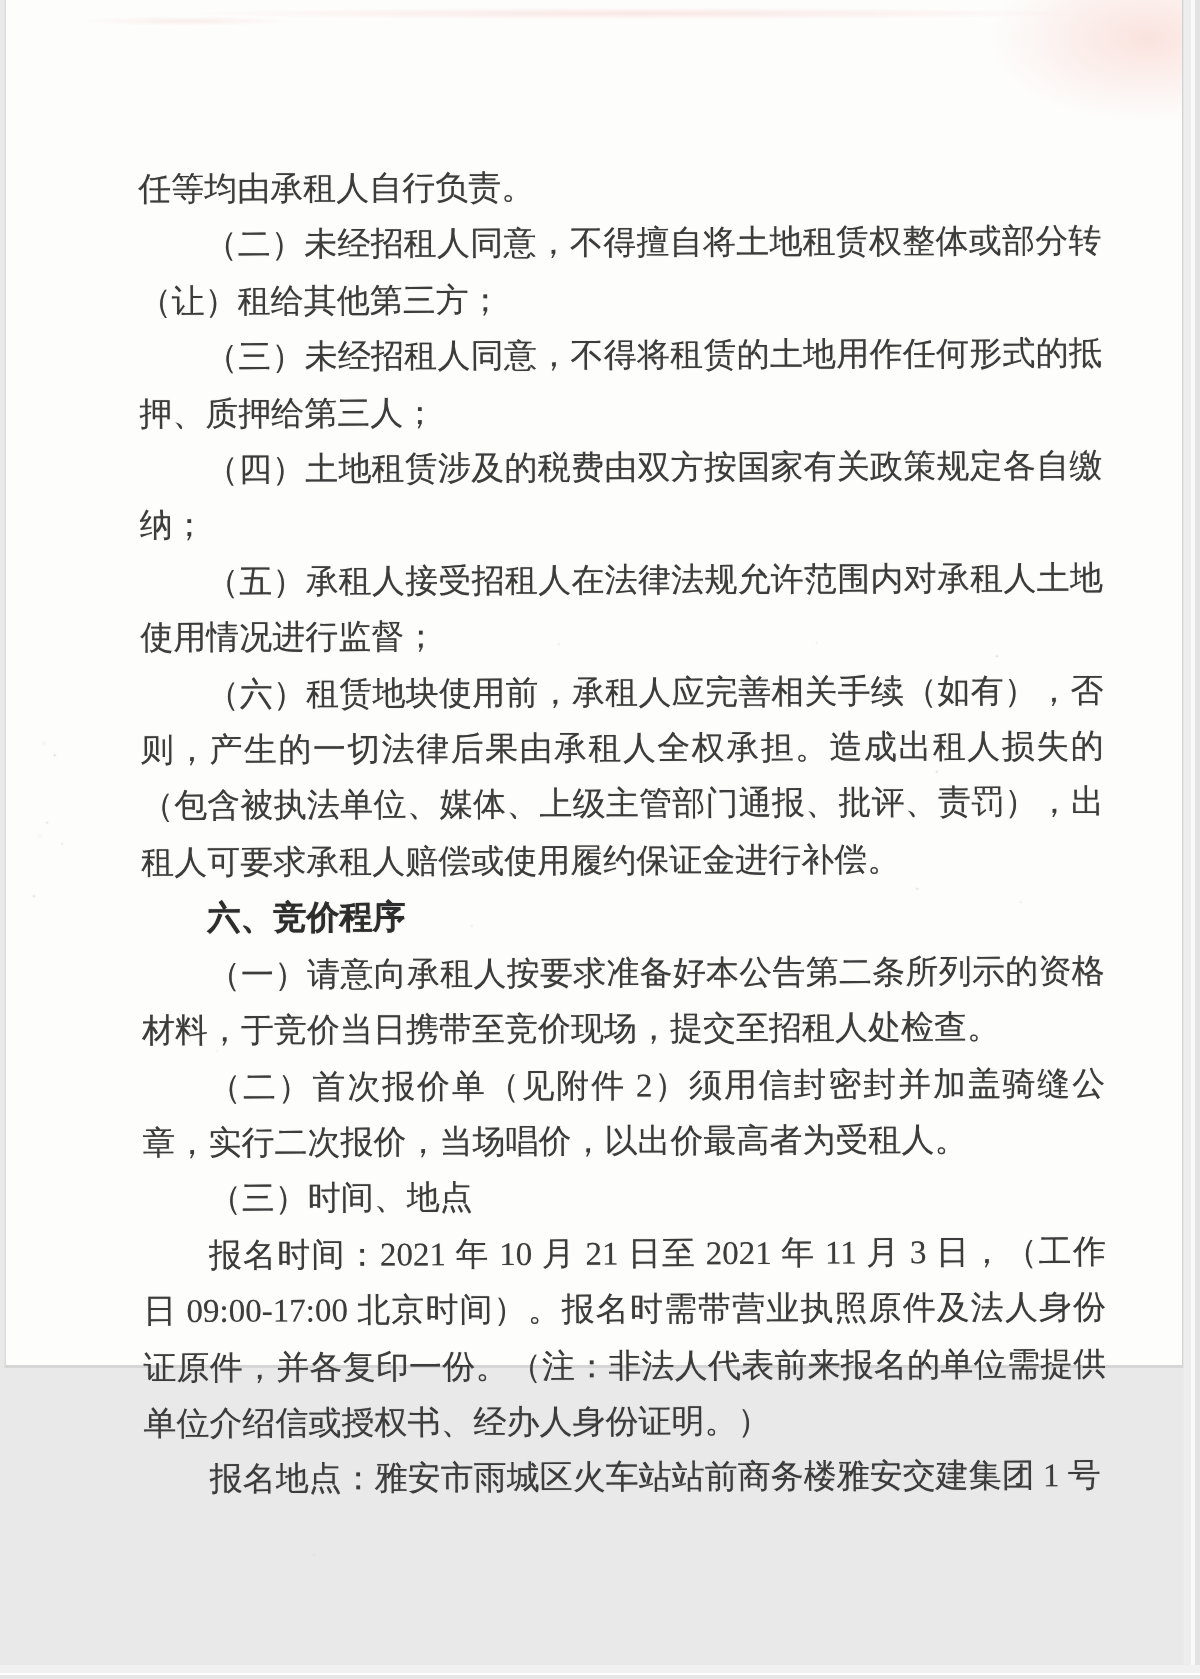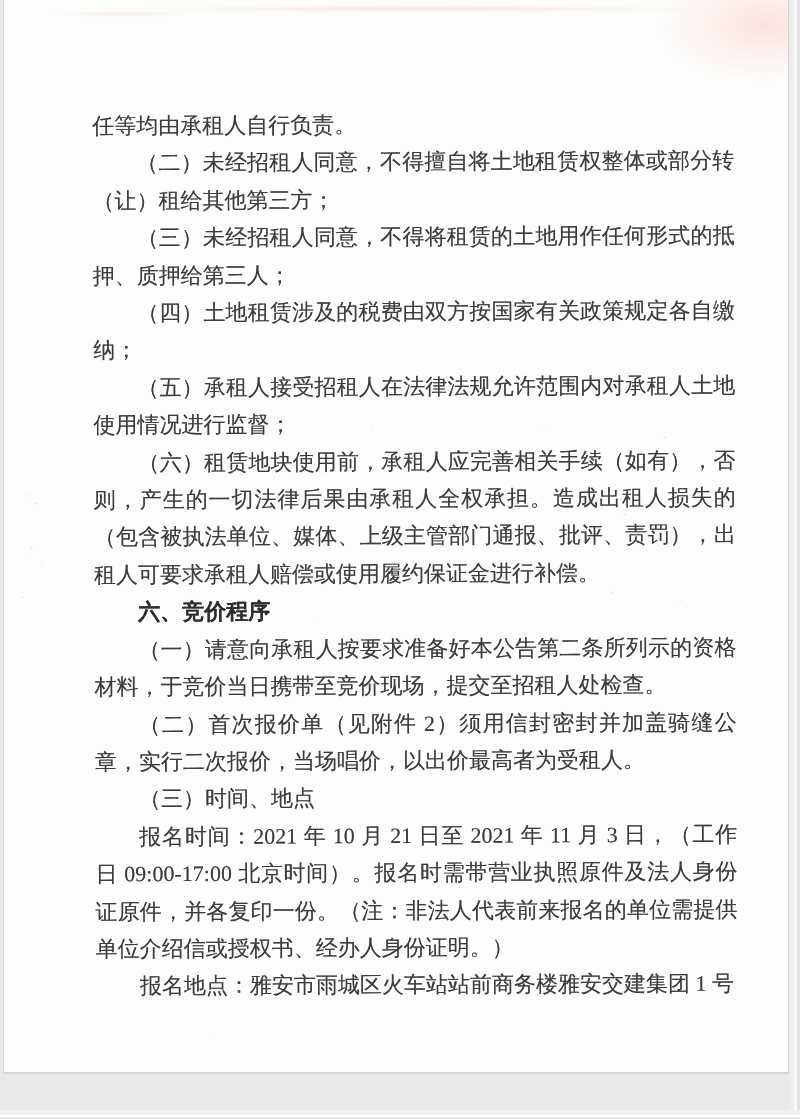--- a/index.html
+++ b/index.html
@@ -7,21 +7,21 @@
     width:800px;height:1119px;
     background:#e9e9e9;
     overflow:hidden;
     font-family:"Liberation Serif","DejaVu Serif",serif;
     position:relative;
   }
   
   .page{
     position:absolute;
     left:3px;top:0;
-    width:786px;height:1074px;
+    width:786px;height:912px;
     background:
       radial-gradient(ellipse 150px 80px at 760px 25px, rgba(246,188,178,0.40), rgba(246,188,178,0) 70%),
       radial-gradient(ellipse 380px 5px at 420px 9px, rgba(236,180,170,0.30), rgba(236,180,170,0) 80%),
       radial-gradient(ellipse 90px 4px at 120px 14px, rgba(236,190,180,0.25), rgba(236,190,180,0) 80%),
       linear-gradient(#fdfdfc,#fdfdfc);
     border-left:1px solid #dcdcdc;
     border-right:1px solid #d2d2d2;
     border-bottom:2px solid #d6d6d6;
     box-sizing:border-box;
   }

